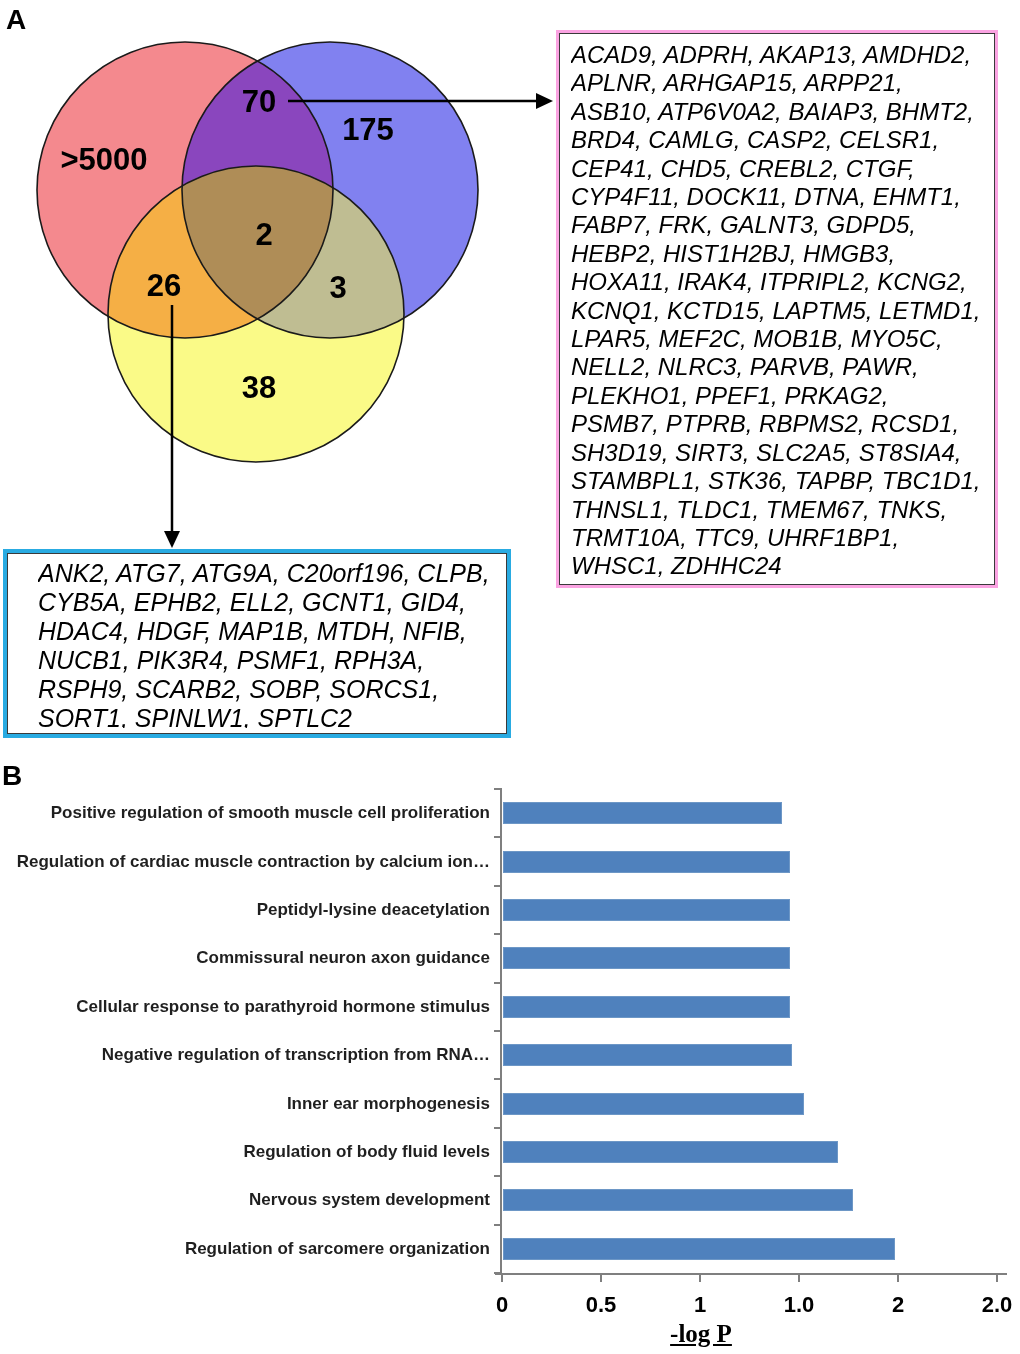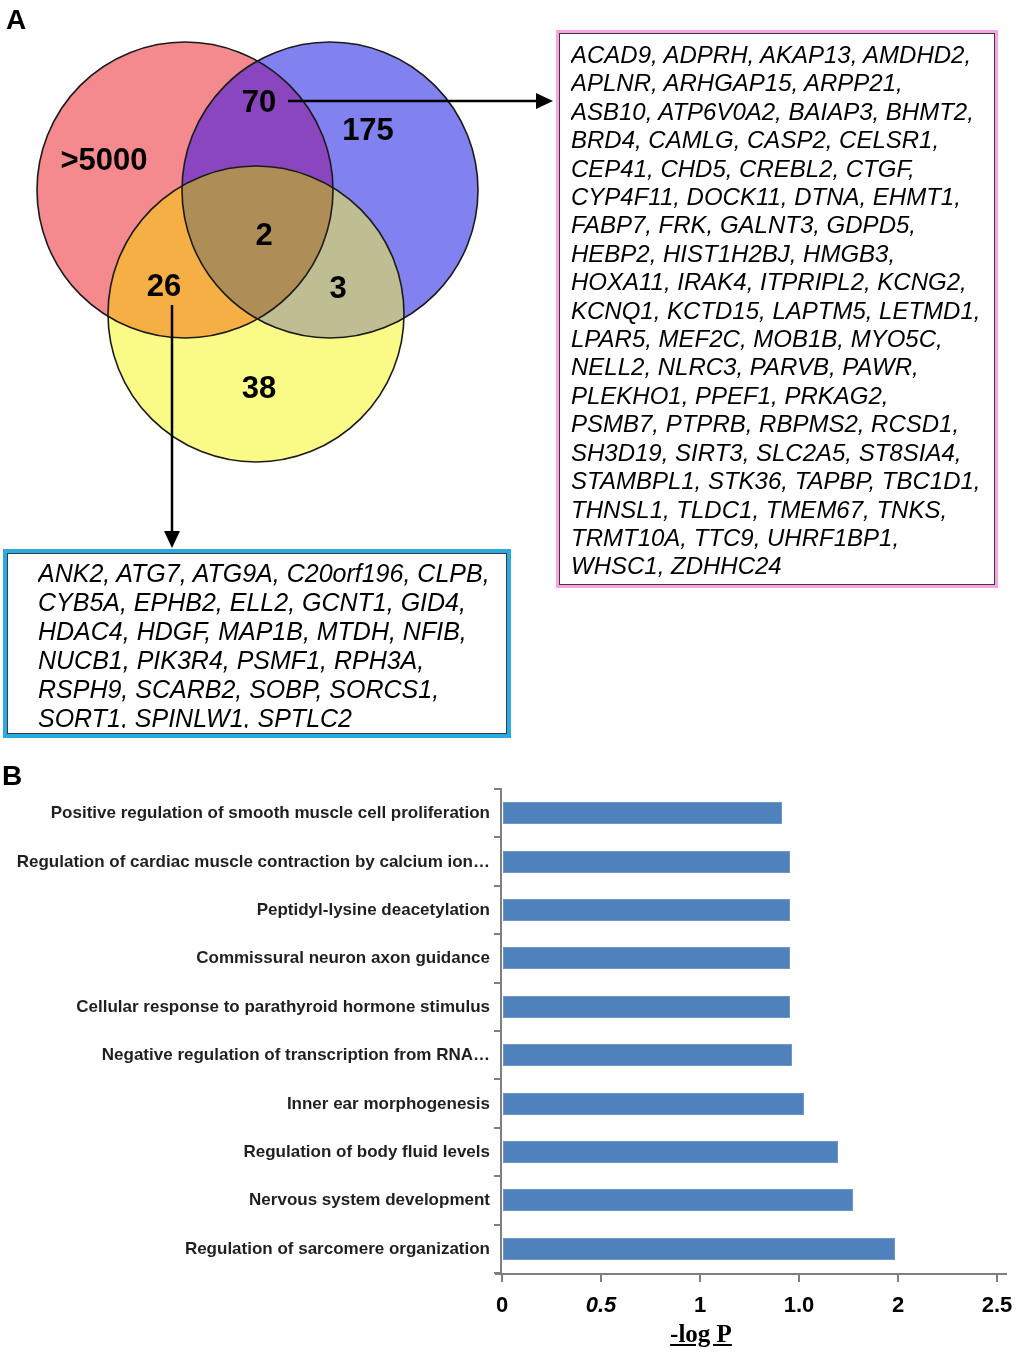--- a/index.html
+++ b/index.html
@@ -120,24 +120,24 @@
       <div class="ytick" style="left: 494px; top: 1030px; background: rgb(127, 127, 127);"></div>
       <div class="ytick" style="left: 494px; top: 1078.4px; background: rgb(127, 127, 127);"></div>
       <div class="ytick" style="left: 494px; top: 1126.8px; background: rgb(127, 127, 127);"></div>
       <div class="ytick" style="left: 494px; top: 1175.2px; background: rgb(127, 127, 127);"></div>
       <div class="ytick" style="left: 494px; top: 1223.6px; background: rgb(127, 127, 127);"></div>
       <div class="ytick" style="left: 494px; top: 1272px; background: rgb(127, 127, 127);"></div>
       <div class="axis-line" style="left: 495px; top: 1273px; width: 512px; height: 2px; background: rgb(127, 127, 127);"></div>
       <div class="xtick" style="left: 501px; top: 1275px; background: rgb(127, 127, 127);"></div>
       <div class="xtick-label" style="left: 502px; top: 1292px;">0</div>
       <div class="xtick" style="left: 600px; top: 1275px; background: rgb(127, 127, 127);"></div>
-      <div class="xtick-label" style="left: 601px; top: 1292px; font-style: italic;">0.5</div>
+      <div class="xtick-label" style="left: 601px; top: 1292px;">0.5</div>
       <div class="xtick" style="left: 699px; top: 1275px; background: rgb(127, 127, 127);"></div>
       <div class="xtick-label" style="left: 700px; top: 1292px;">1</div>
       <div class="xtick" style="left: 798px; top: 1275px; background: rgb(127, 127, 127);"></div>
       <div class="xtick-label" style="left: 799px; top: 1292px;">1.0</div>
       <div class="xtick" style="left: 897px; top: 1275px; background: rgb(127, 127, 127);"></div>
       <div class="xtick-label" style="left: 898px; top: 1292px;">2</div>
       <div class="xtick" style="left: 996px; top: 1275px; background: rgb(127, 127, 127);"></div>
-      <div class="xtick-label" style="left: 997px; top: 1292px;">2.5</div>
+      <div class="xtick-label" style="left: 997px; top: 1292px;">2.0</div>
     </div>
 
 </div>
 
 </body></html>

